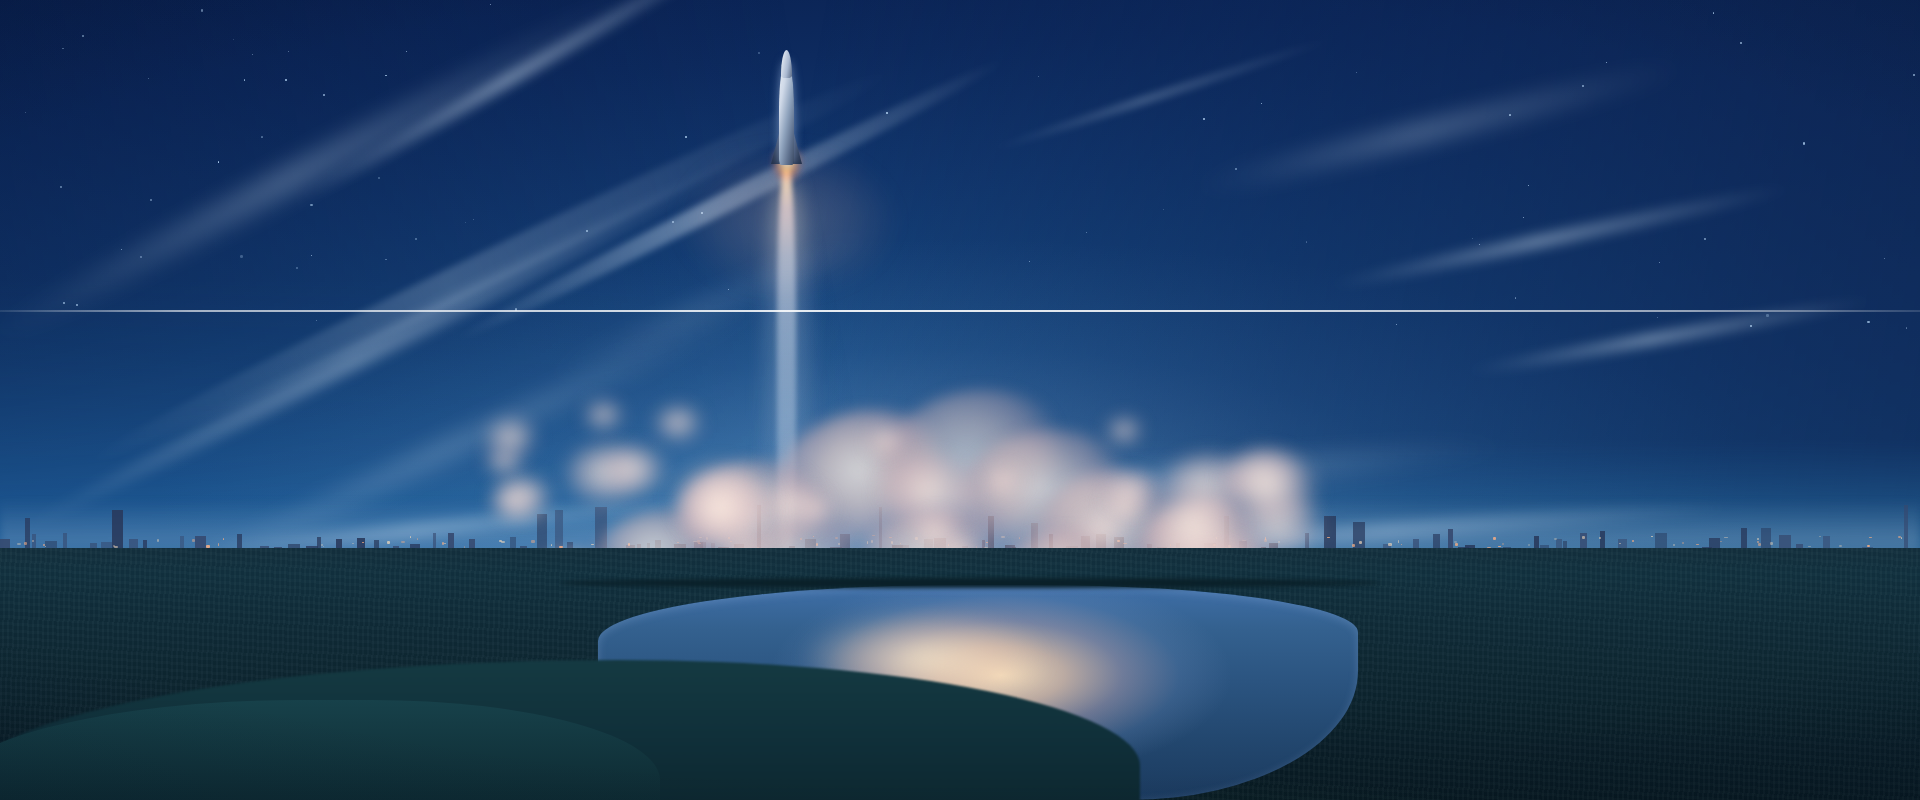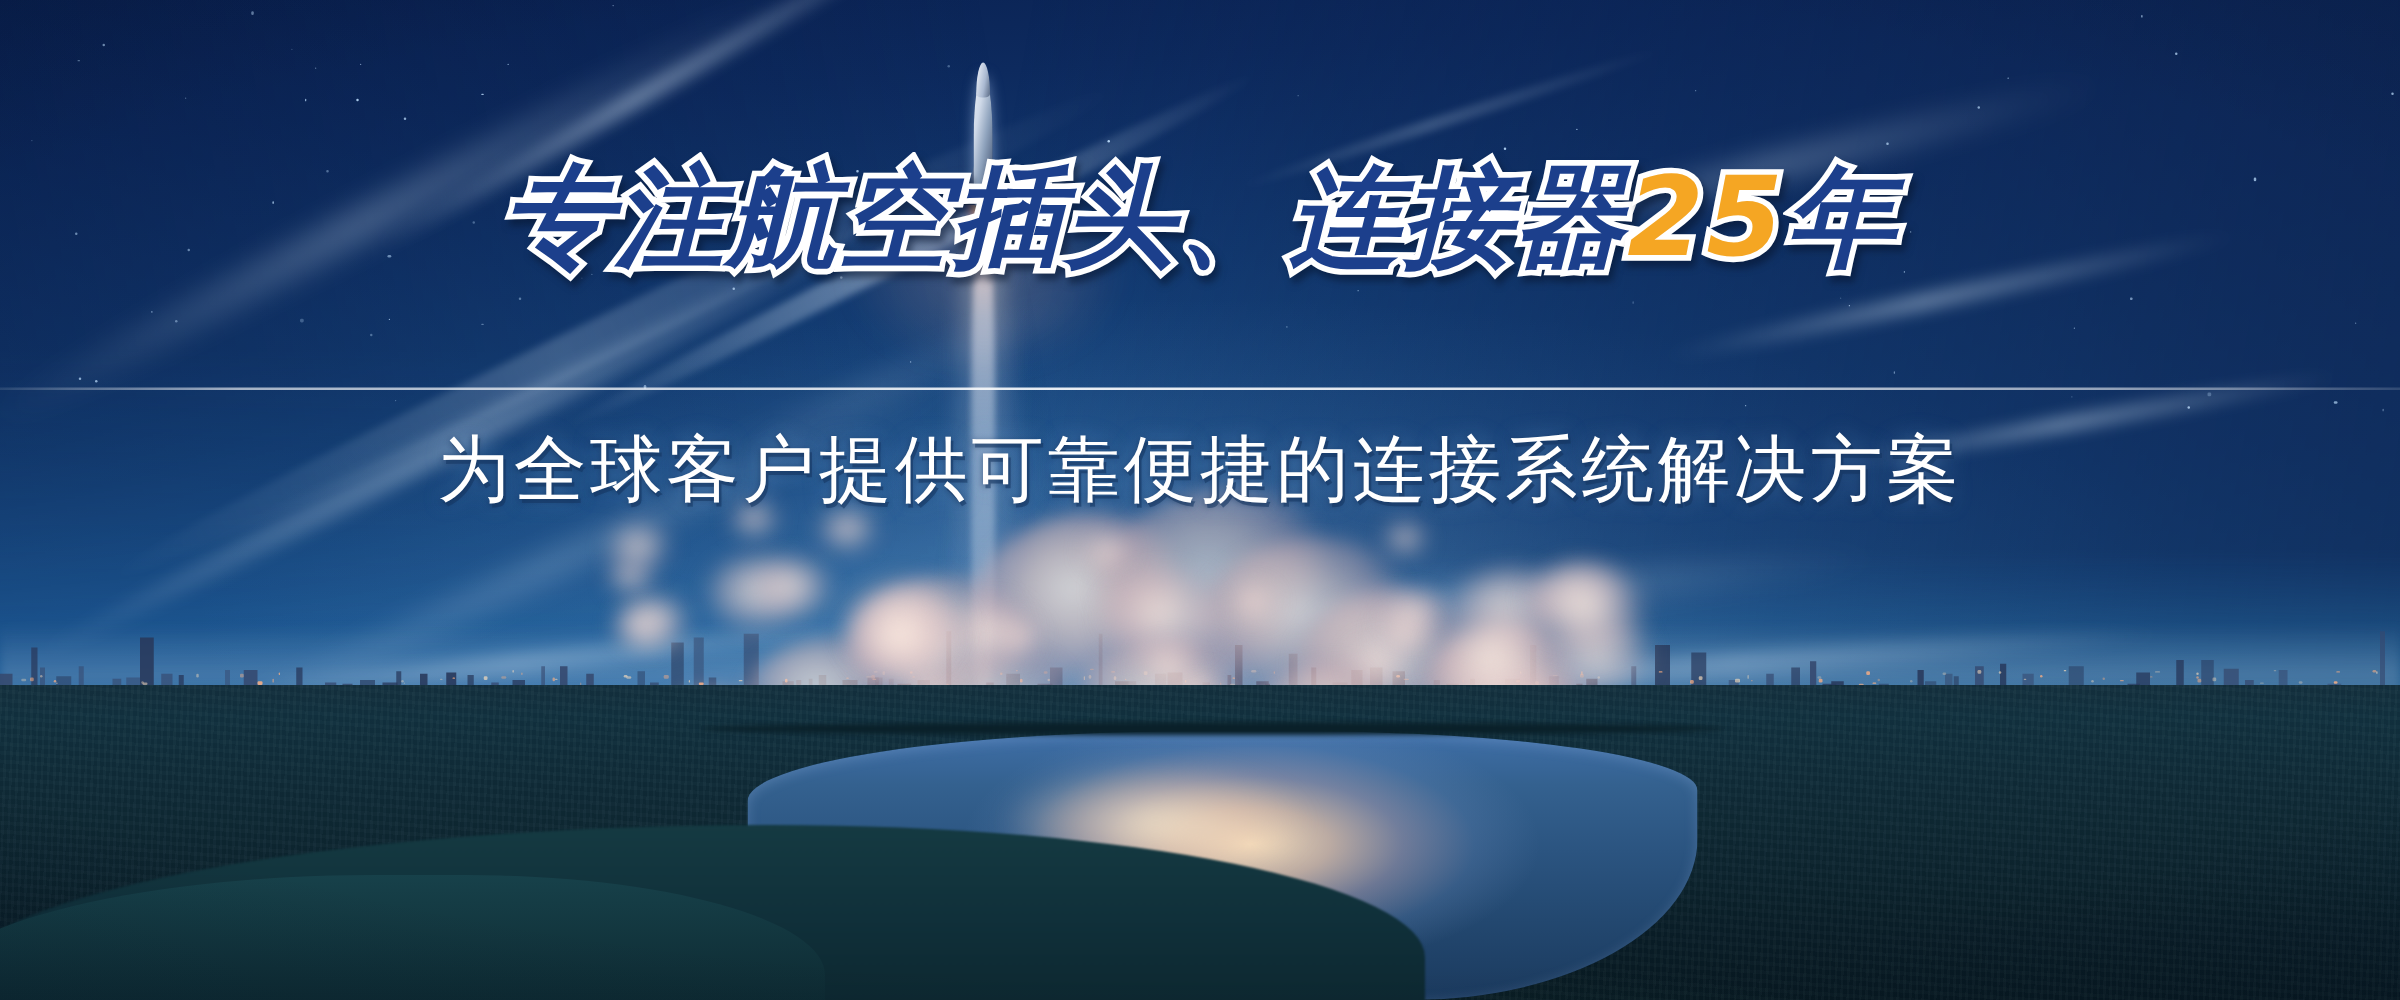--- a/index.html
+++ b/index.html
@@ -698,24 +698,20 @@
   </div>
   <div class="lake"></div>
   <div class="lake-shine"></div>
   <div class="shore" style="left:560px;top:578px;width:820px;height:10px;border-radius:50%;"></div>
   <div class="fg-hill"></div>
   <div class="fg-hill2"></div>
   <div class="vignette"></div>
 
   <div class="content">
 
-    <div class="headline">
-      <span class="seg blue">专注航空插头、连接器</span><span class="seg gold">25</span><span class="seg blue">年</span>
-    </div>
 
     <div class="divider"></div>
 
     <div class="subtitle">
-      <span class="ln">为全球客户提供可靠便捷的连接系统解决方案</span>
     </div>
 
   </div>
 </div>
 
 </body></html>

